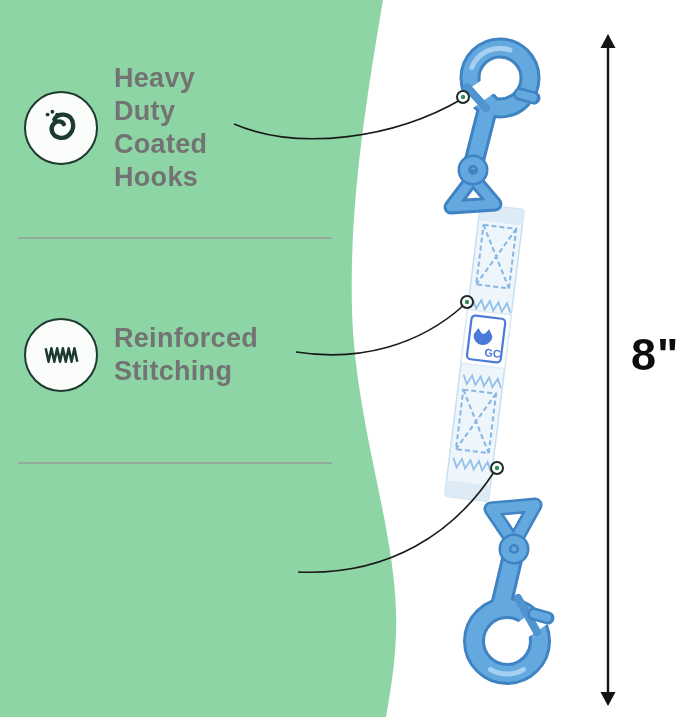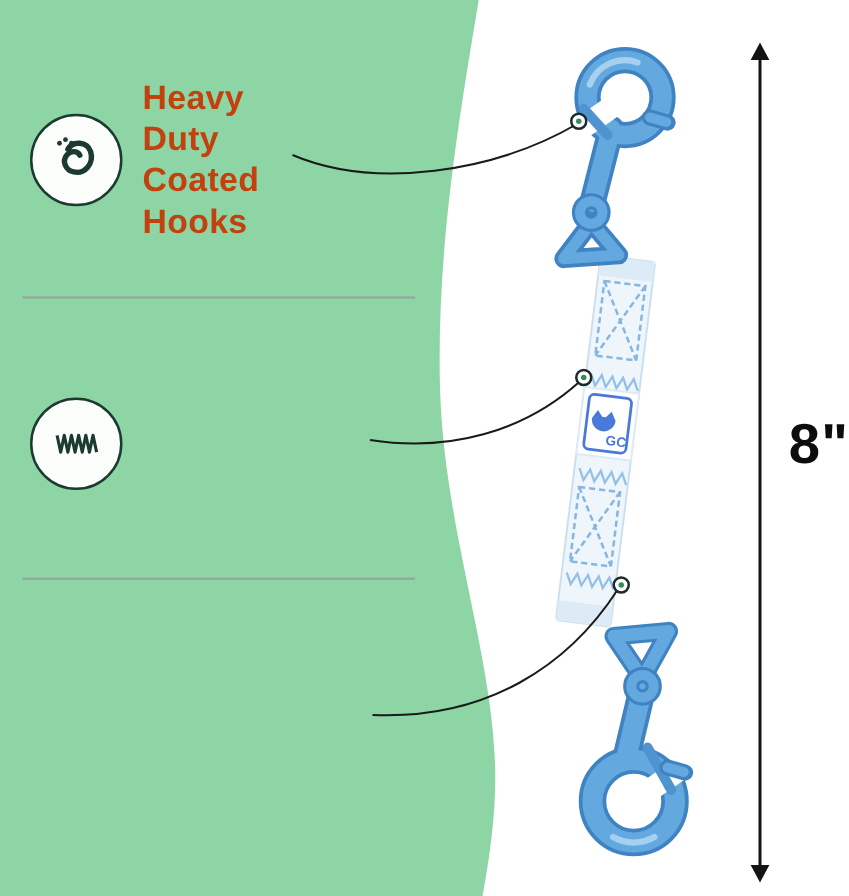--- a/index.html
+++ b/index.html
@@ -8,21 +8,21 @@
     position:relative; width:679px; height:717px; background:#ffffff; overflow:hidden;
   }
   .bg-svg{ position:absolute; inset:0; }
   .feature{ position:absolute; display:flex; align-items:center; gap:16px; }
   .icon-circle{
     width:74px; height:74px; border-radius:50%;
     background:#fbfdfb; border:2.5px solid #1d3a31;
     display:flex; align-items:center; justify-content:center; flex:0 0 auto;
   }
   .feature-label{
-    font-weight:700; font-size:27px; line-height:1.22; color:#c2410c; letter-spacing:.3px;
+    font-weight:700; font-size:27px; line-height:1.22; color:#737373; letter-spacing:.3px;
   }
   .f1{ left:24px; top:62px; }
   .f1 .feature-label{ max-width:135px; }
   .f2{ left:24px; top:318px; }
   .f2 .feature-label{ max-width:210px; }
   .f3{ left:24px; top:554px; }
   .f3 .feature-label{ max-width:210px; }
   .divider{
     position:absolute; left:18px; width:314px; height:1.5px; background:#93aa9d;
   }
@@ -136,20 +136,21 @@
   </div>
 
   <div class="divider d1"></div>
 
   <div class="feature f2">
     <div class="icon-circle">
       <svg viewBox="0 0 48 48" width="46" height="46">
         <path d="M8 17 L11 31 L14 17 L17 31 L20 17 L23 31 L26 17 L29 31 L32 17 L35 31 L38 17 L41 31" stroke="#1d3a31" stroke-width="2.6" fill="none" stroke-linejoin="round"></path>
       </svg>
     </div>
+    <div class="feature-label">Reinforced Stitching</div>
   </div>
 
   <div class="divider d2"></div>
 
 
   <div class="measure-label">8"</div>
 
 </div>
 
 </body></html>

